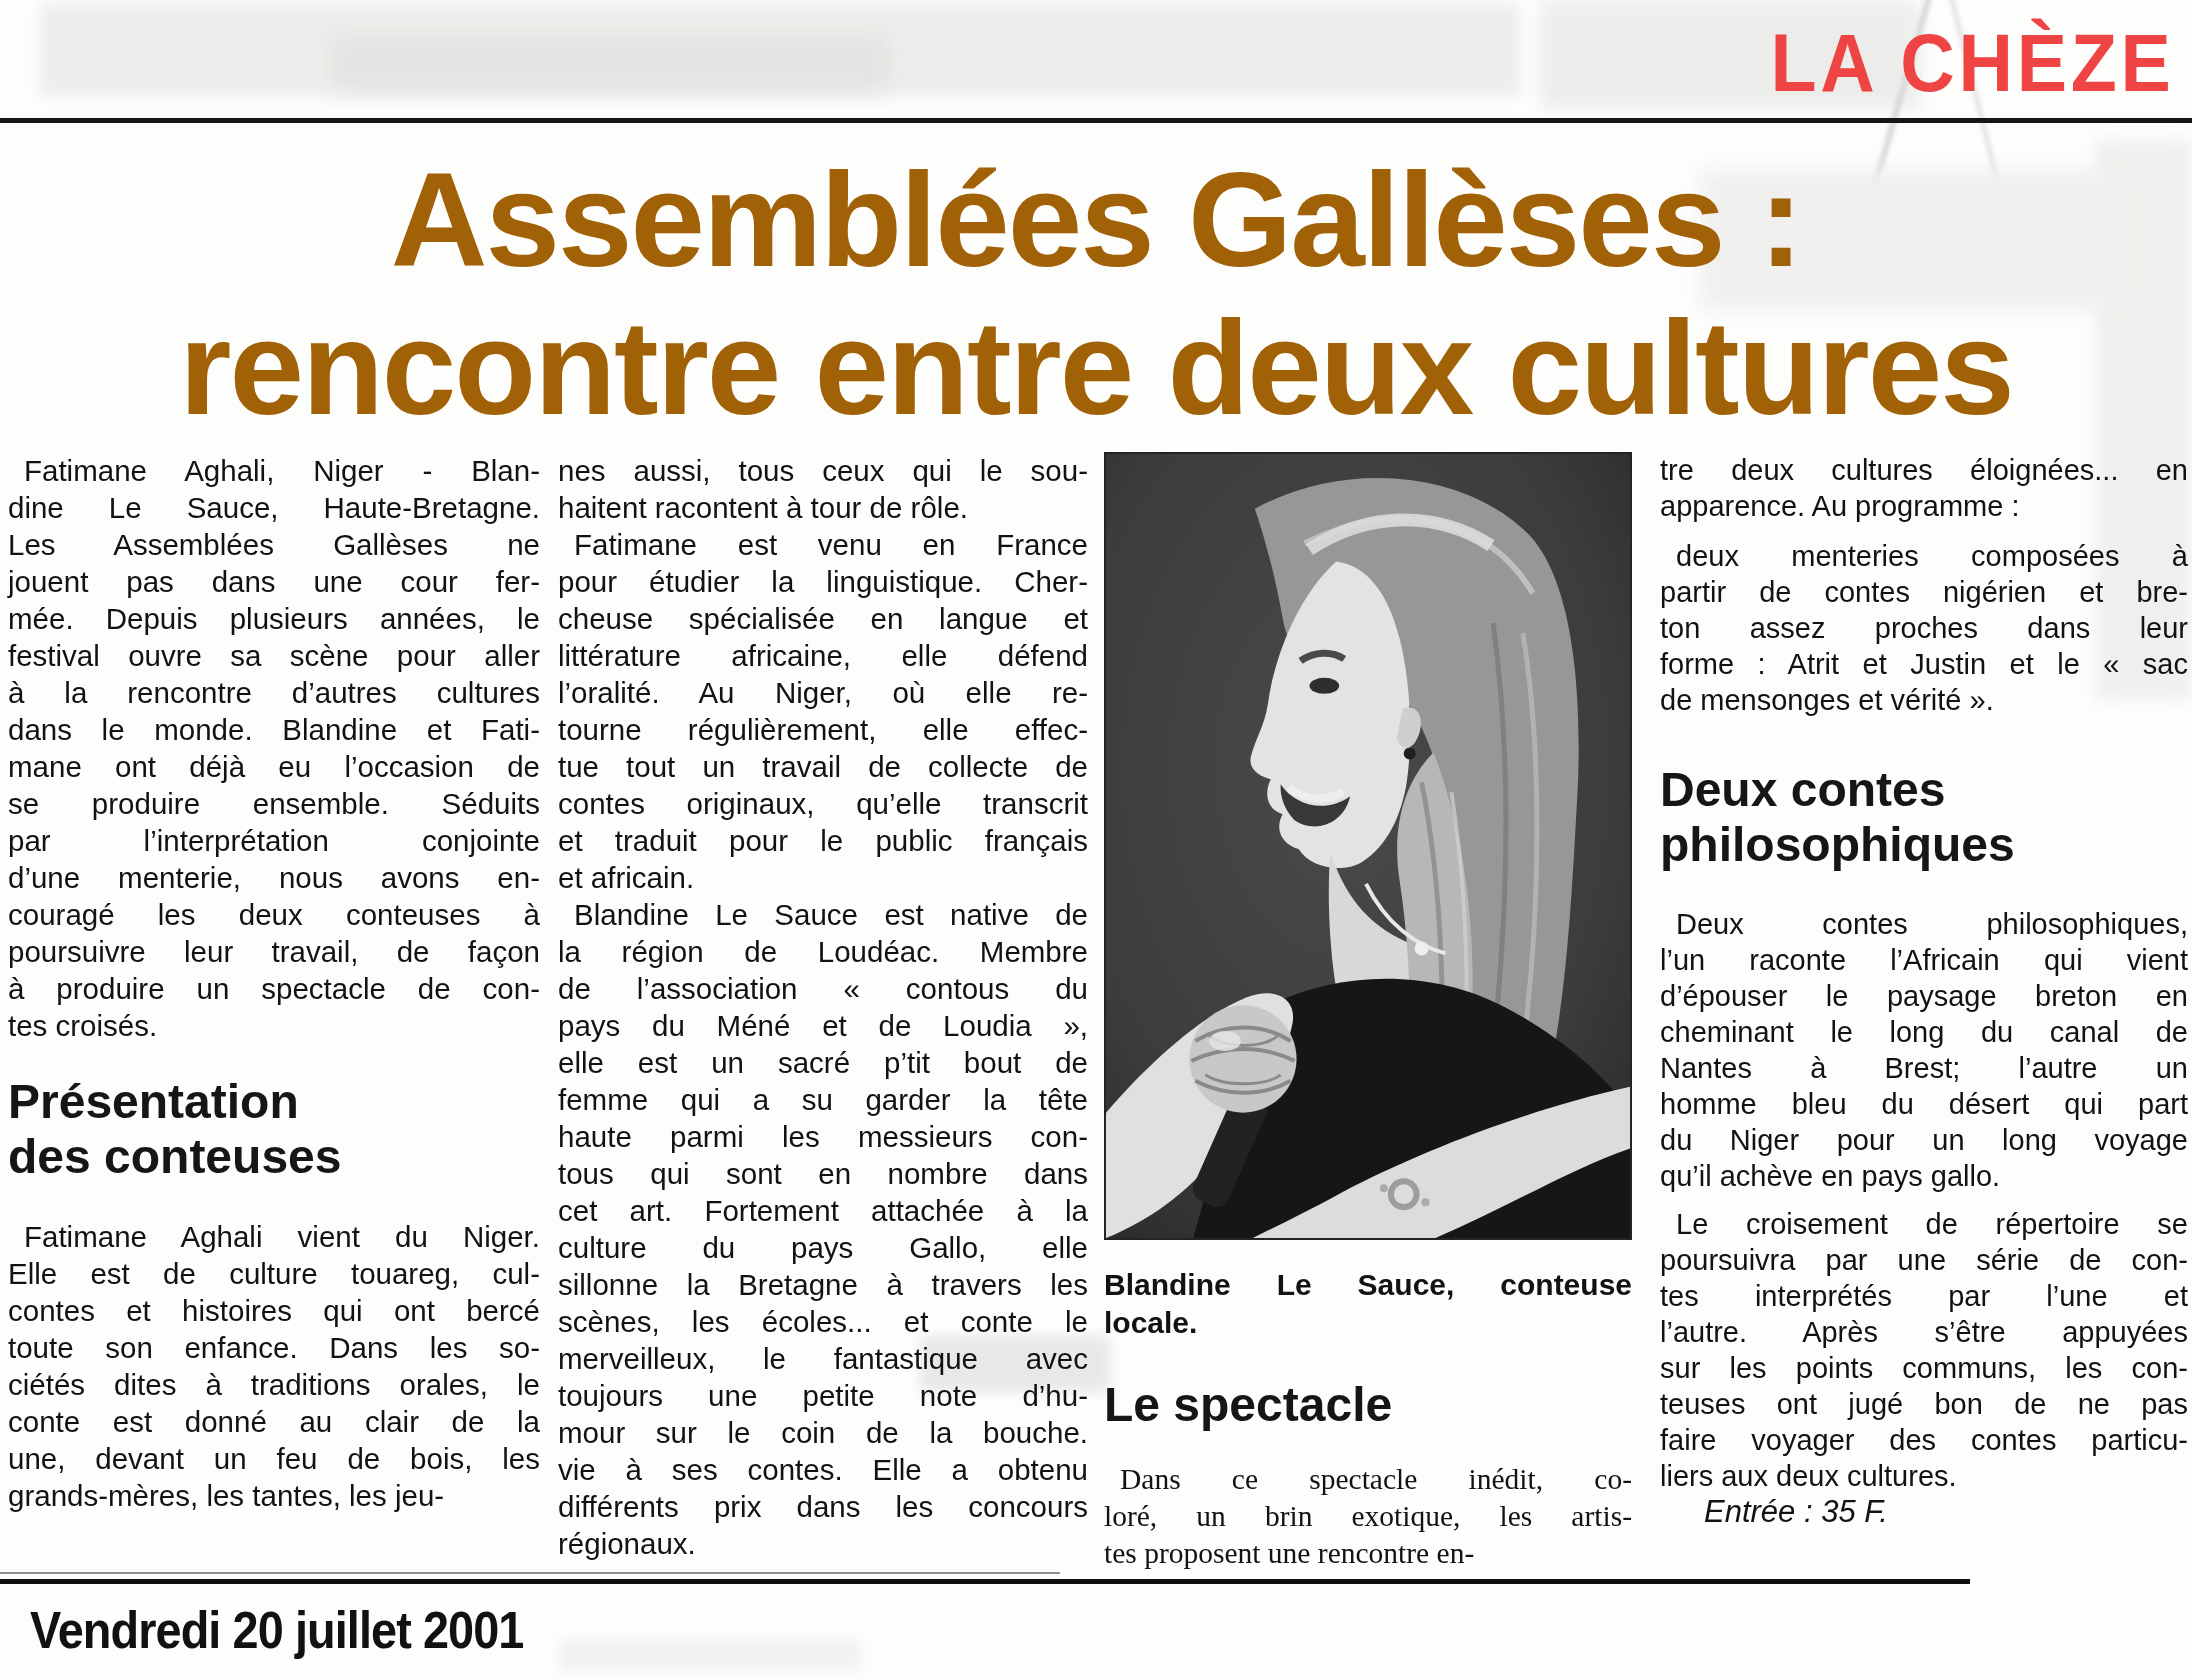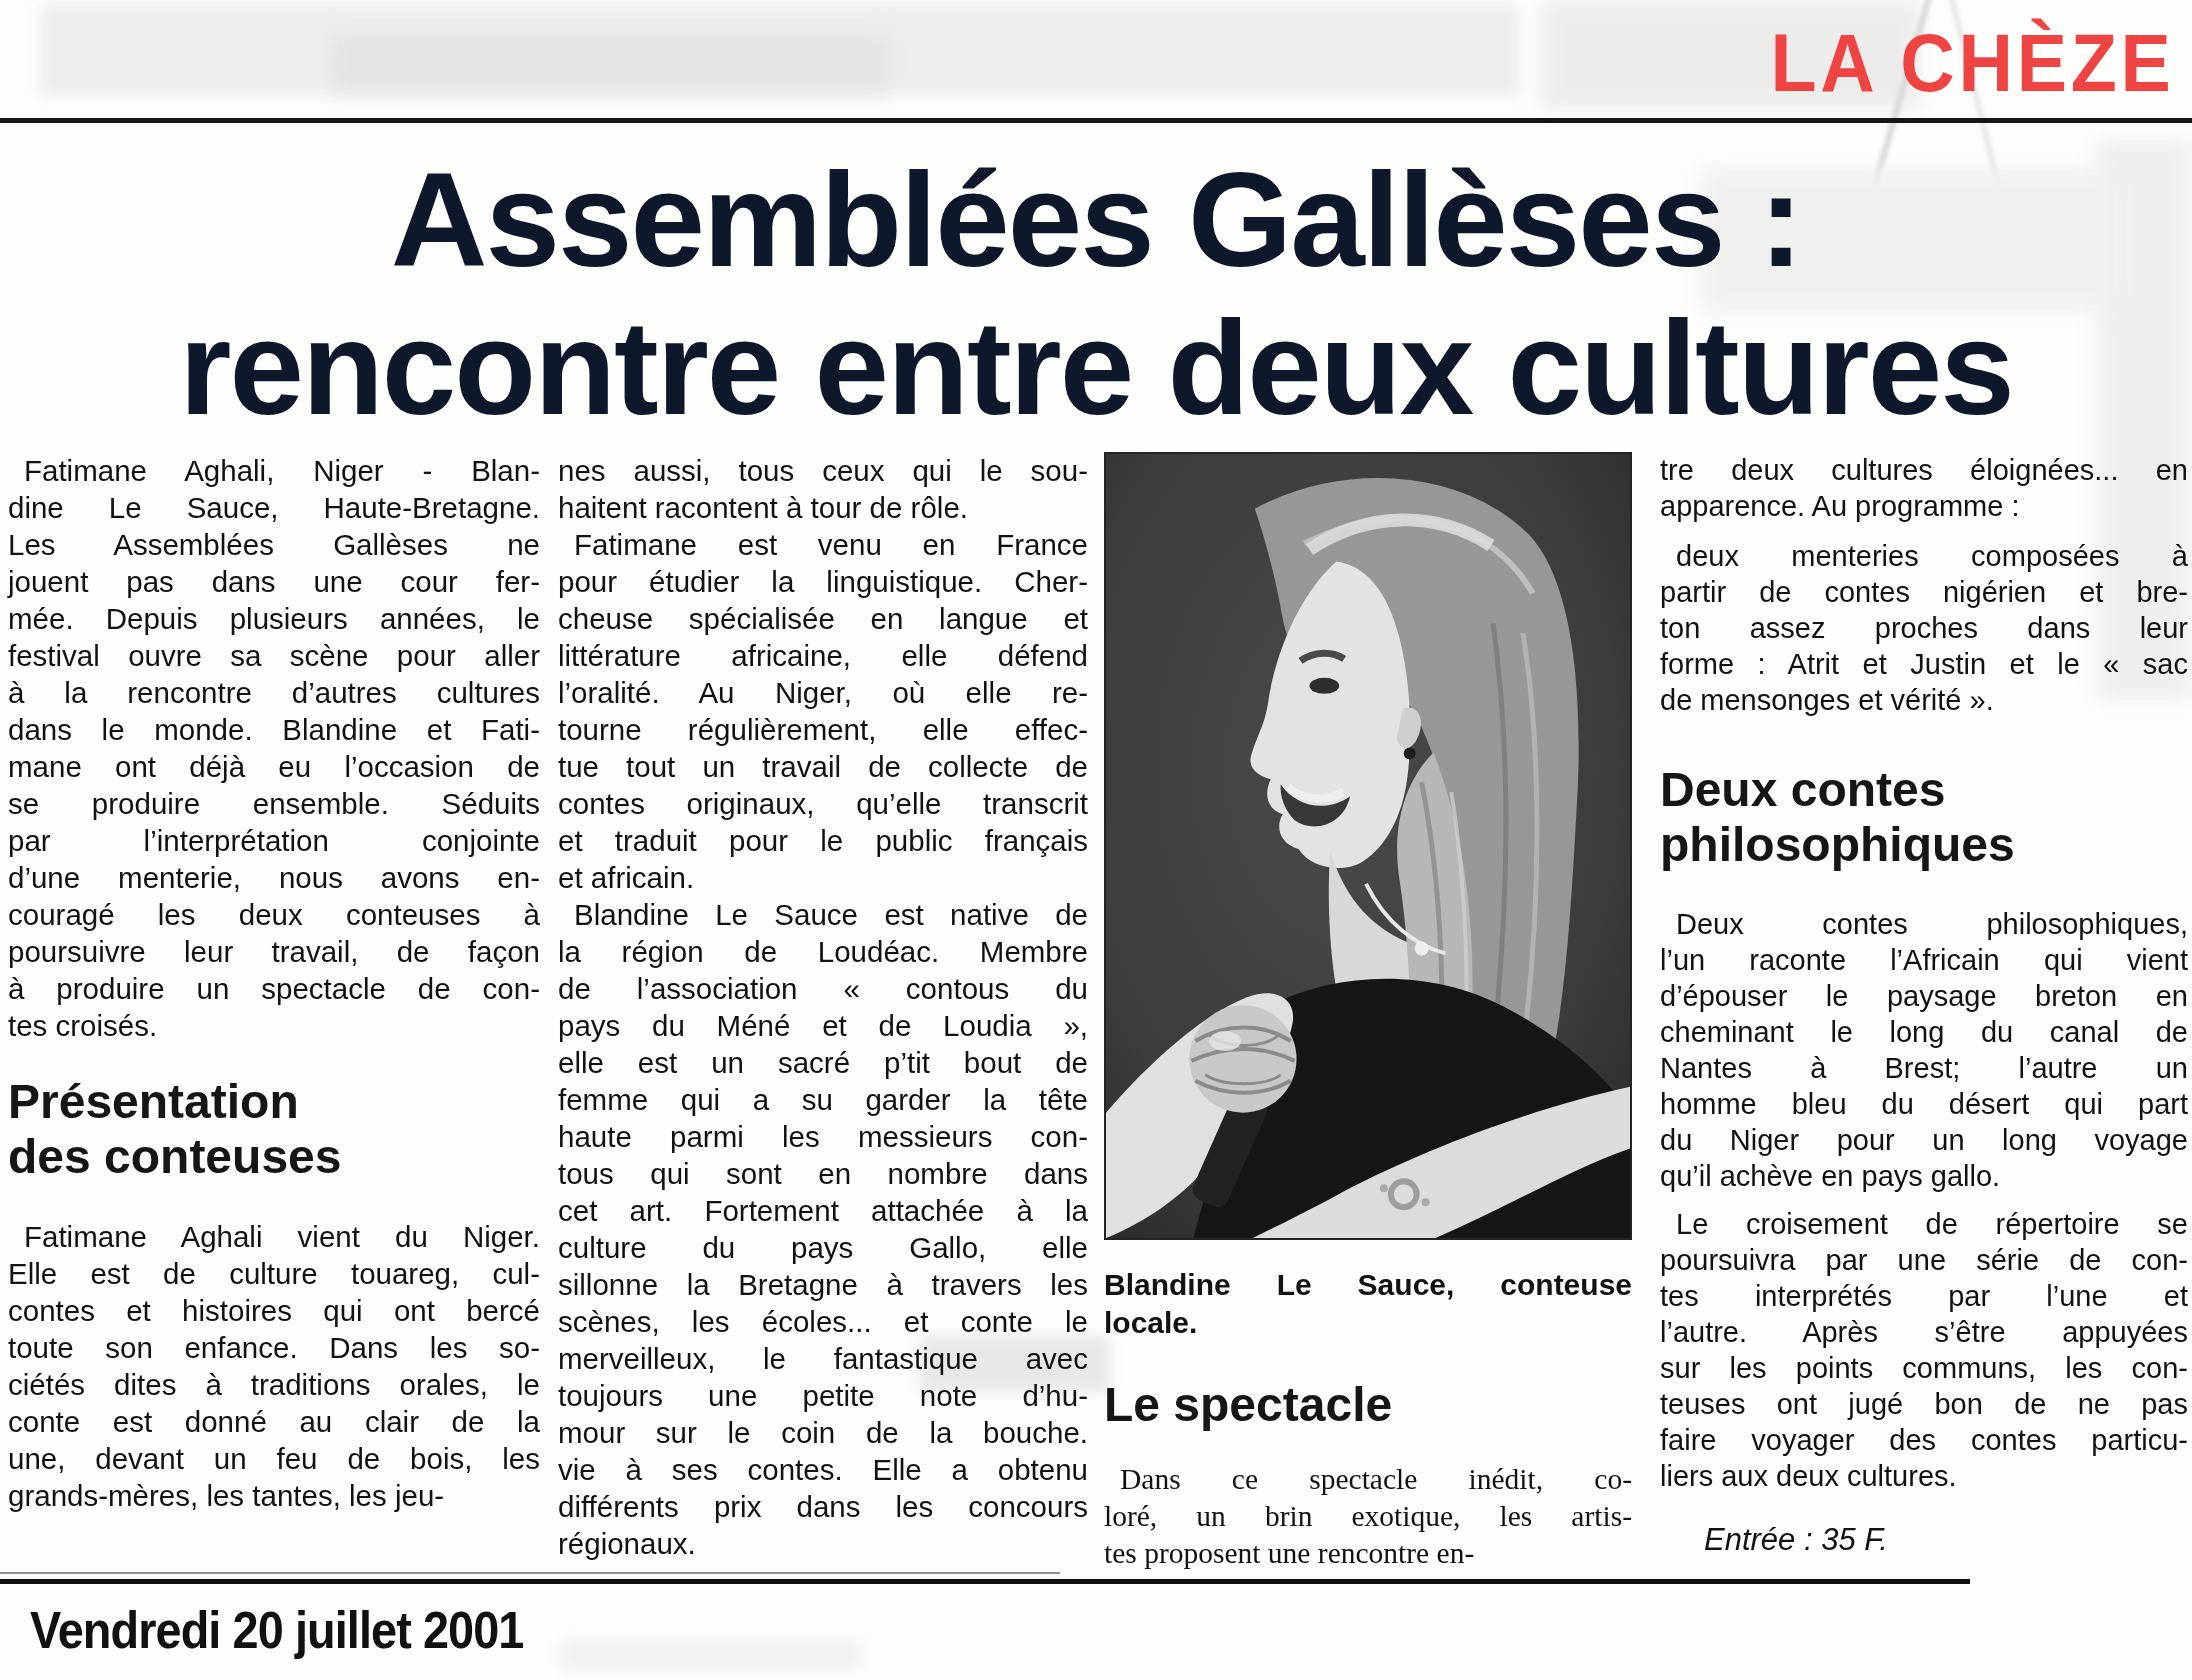--- a/index.html
+++ b/index.html
@@ -4,21 +4,21 @@
 <style>
   html,body{margin:0;padding:0;background:#ffffff;}
   .page{position:relative;width:2192px;height:1680px;background:#fdfdfc;overflow:hidden;
         font-family:"Liberation Sans",sans-serif;color:#141414;}
   .artifact{position:absolute;pointer-events:none;}
   .masthead{position:absolute;top:16px;left:0;width:100%;text-align:right;
             font-size:82px;font-weight:700;letter-spacing:4px;color:#ef4444;}
   .masthead span{display:inline-block;transform:scaleX(.92);}
   .rule-top{position:absolute;left:0;top:118px;width:2192px;height:5px;background:#161616;}
   .headline{position:absolute;left:0;top:146px;width:100%;margin:0;text-align:center;
-            font-size:134px;line-height:148px;font-weight:700;letter-spacing:-2px;color:#0f172a;}
+            font-size:134px;line-height:148px;font-weight:700;letter-spacing:-2px;color:#a16207;}
   .headline div{white-space:nowrap;}
   .col{position:absolute;top:452px;font-size:29.5px;line-height:37px;color:#121212;}
   .col1{left:8px;width:532px;}
   .col2{left:558px;width:530px;}
   .col3{left:1104px;width:528px;}
   .col4{left:1660px;width:528px;font-size:29px;line-height:36px;}
   .tline{text-align:justify;text-align-last:justify;}
   .para .tline:last-child{text-align-last:left;}
   .ind .tline:first-child{text-indent:16px;}
   .subhead{font-weight:700;font-size:48px;line-height:55px;color:#161616;}
@@ -234,20 +234,20 @@
     <div class="para ind" style="margin-top:12px;">
         <div class="tline">Le croisement de répertoire se</div>
         <div class="tline">poursuivra par une série de con-</div>
         <div class="tline">tes interprétés par l’une et</div>
         <div class="tline">l’autre. Après s’être appuyées</div>
         <div class="tline">sur les points communs, les con-</div>
         <div class="tline">teuses ont jugé bon de ne pas</div>
         <div class="tline">faire voyager des contes particu-</div>
         <div class="tline">liers aux deux cultures.</div>
       </div>
-    <div class="entree" style="margin-top:28px;">Entrée : 35 F.</div>
+    <div class="entree" style="">Entrée : 35 F.</div>
   </div>
 
   <div class="rule-b1"></div>
   <div class="rule-b2"></div>
   <div class="date">Vendredi 20 juillet 2001</div>
 
 </div>
 
 </body></html>

